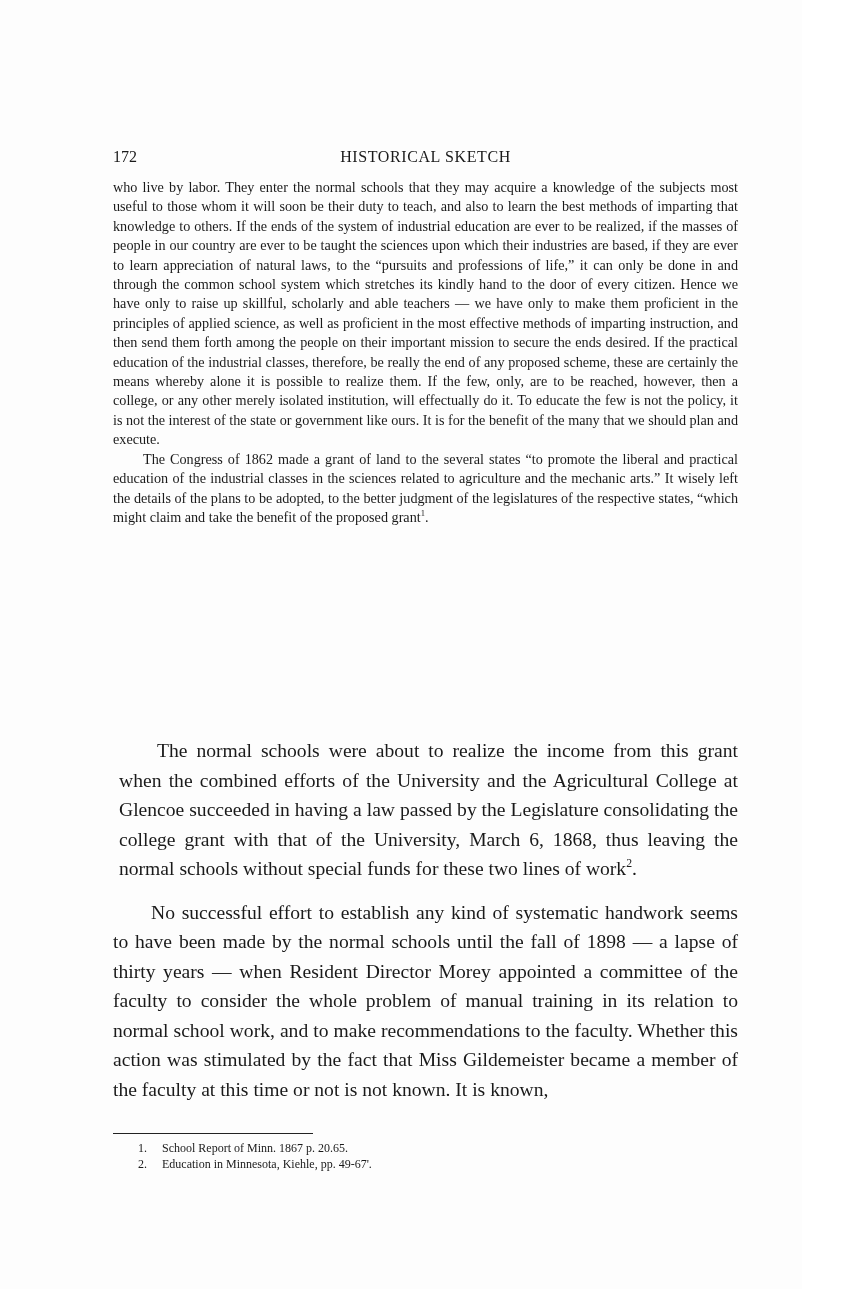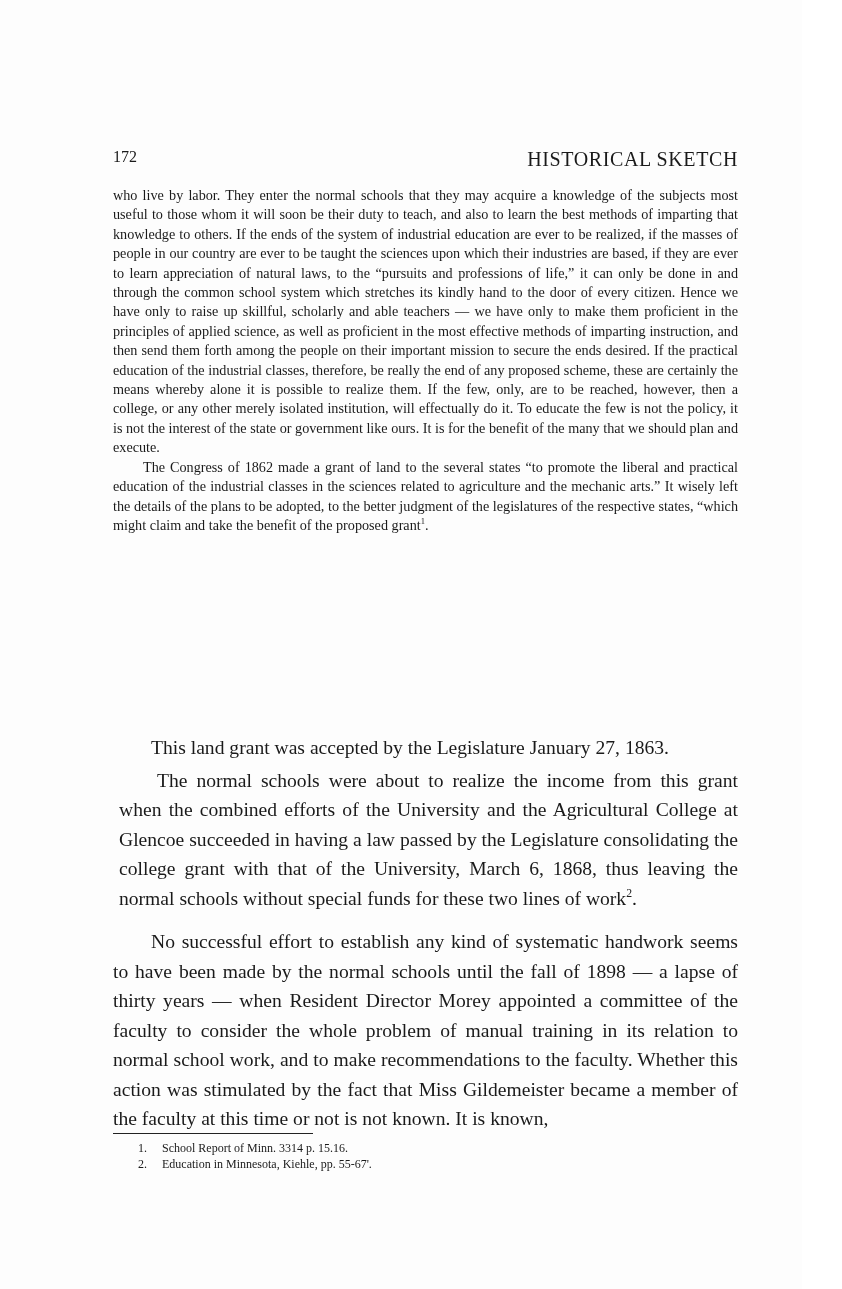--- a/index.html
+++ b/index.html
@@ -1,21 +1,21 @@
 <!DOCTYPE html>
 <html><head>
 <meta charset="utf-8">
 <style>
   html, body { margin: 0; padding: 0; background: #ffffff; }
   body { width: 842px; height: 1289px; position: relative; overflow: hidden;
          font-family: "DejaVu Serif", "Liberation Serif", serif; color: #1a1a1a; }
   .page { position: absolute; left: 0; top: 0; width: 802px; height: 1289px; background: #fdfdfd; }
   .header { position: absolute; top: 148px; left: 113px; width: 625px; height: 24px; }
   .page-num { position: absolute; left: 0; top: 0; font-size: 16px; font-family: "Liberation Serif", serif; }
-  .running-head { position: absolute; left: 0; width: 100%; text-align: right; top: 0; font-size: 20px;
+  .running-head { position: absolute; left: 0; width: 100%; text-align: center; top: 0; font-size: 16px;
                   letter-spacing: 0.6px; font-family: "Liberation Serif", serif; }
   .small { position: absolute; left: 113px; width: 625px; font-family: "Liberation Serif", serif;
            font-size: 14.2px; line-height: 19.4px; text-align: justify; }
   .small p { margin: 0; }
   .indent { text-indent: 30px; }
   .large { position: absolute; left: 113px; width: 625px; font-family: "Liberation Serif", serif;
            font-size: 19.6px; line-height: 29.5px; text-align: justify; }
   .large p { margin: 0; }
   .large .indent { text-indent: 38px; }
   sup.fn { font-size: 0.6em; vertical-align: super; line-height: 0; }
@@ -28,47 +28,44 @@
 </head>
 <body>
 
 <div class="page">
 
   <div class="header">
     <span class="page-num">172</span>
     <span class="running-head">HISTORICAL SKETCH</span>
   </div>
 
-  <div class="small" style="top:186px;">
+  <div class="small" style="top:178px;">
     <p>
       <span>who live by labor.  They enter the normal schools that they may acquire a knowledge of the subjects most useful to those whom it will soon be their duty to teach, and also to learn the best methods of imparting that knowledge to others.  If the ends of the system of industrial education are ever to be realized, if the masses of people in our country are ever to be taught the sciences upon which their industries are based, if they are ever to learn appreciation of natural laws, to the “pursuits and professions of life,” it can only be done in and through the common school system which stretches its kindly hand to the door of every citizen.  Hence we have only to raise up skillful, scholarly and able teachers — we have only to make them proficient in the principles of applied science, as well as proficient in the most effective methods of imparting instruction, and then send them forth among the people on their important mission to secure the ends desired.  If the practical education of the industrial classes, therefore, be really the end of any proposed scheme, these are certainly the means whereby alone it is possible to realize them.  If the few, only, are to be reached, however, then a college, or any other merely isolated institution, will effectually do it.  To educate the few is not the policy, it is not the interest of the state or government like ours.  It is for the benefit of the many that we should plan and execute.</span>
     </p>
     <p class="indent">
       <span>The Congress of 1862 made a grant of land to the several states “to promote the liberal and practical education of the industrial classes in the sciences related to agriculture and the mechanic arts.”  It wisely left the details of the plans to be adopted, to the better judgment of the legislatures of the respective states, “which might claim and take the benefit of the proposed grant</span><sup class="fn">1</sup><span>.</span>
     </p>
   </div>
 
   <div class="large" style="top:733px;">
-    <p class="indent">
-      <span>This land grant was accepted by the Legislature January 27, 1863.</span>
-    </p>
     <p class="indent" style="margin-top:3px;margin-left:6px;">
       <span>The normal schools were about to realize the income from this grant when the combined efforts of the University and the Agricultural College at Glencoe succeeded in having a law passed by the Legislature consolidating the college grant with that of the University, March 6, 1868, thus leaving the normal schools without special funds for these two lines of work</span><sup class="fn">2</sup><span>.</span>
     </p>
     <p class="indent" style="margin-top:14px;">
       <span>No successful effort to establish any kind of systematic handwork seems to have been made by the normal schools until the fall of 1898 — a lapse of thirty years — when Resident Director Morey appointed a committee of the faculty to consider the whole problem of manual training in its relation to normal school work, and to make recommendations to the faculty.  Whether this action was stimulated by the fact that Miss Gildemeister became a member of the faculty at this time or not is not known.  It is known,</span>
     </p>
   </div>
 
   <div class="rule"></div>
 
   <div class="footnotes">
     <div class="fn-item">
       <span class="fn-num">1.</span>
-      <span>School Report of Minn. 3314 p. 15.16.</span>
+      <span>School Report of Minn. 1867 p. 20.65.</span>
     </div>
     <div class="fn-item">
       <span class="fn-num">2.</span>
-      <span>Education in Minnesota, Kiehle, pp. 55-67'.</span>
+      <span>Education in Minnesota, Kiehle, pp. 49-67'.</span>
     </div>
   </div>
 
 </div>
 
 </body></html>

